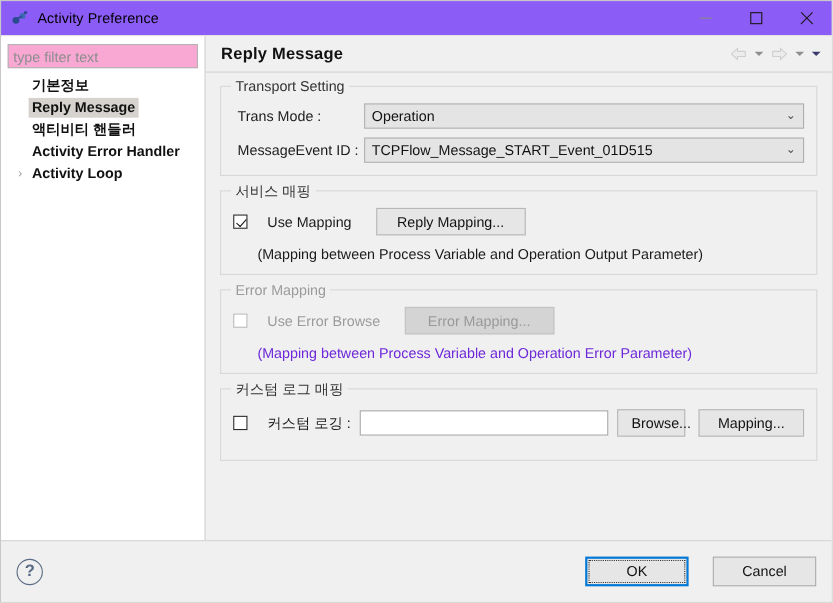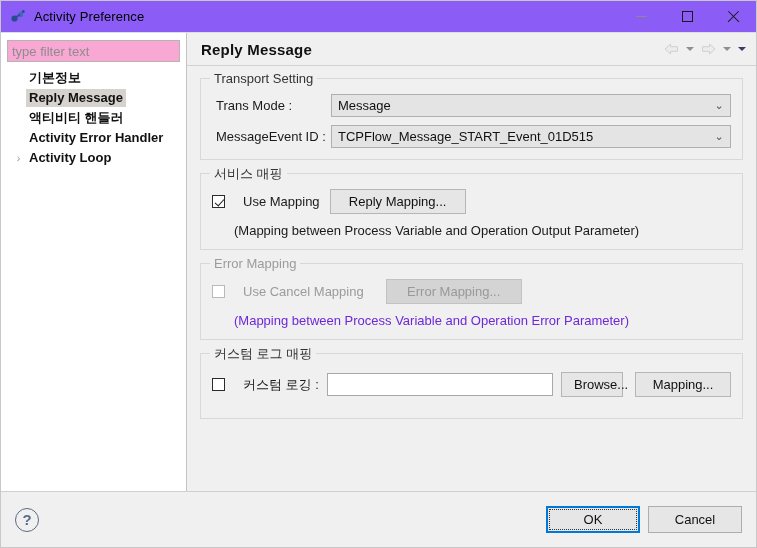--- a/index.html
+++ b/index.html
@@ -366,21 +366,21 @@
     border-radius: 50%;
     display: flex;
     align-items: center;
     justify-content: center;
     color: #5a6b84;
     font-size: 15px;
     font-weight: bold;
     box-sizing: border-box;
   }
   .footer-spacer { flex: 1; }
-  .footer-btns { display: flex; gap: 8px; }
+  .footer-btns { display: flex; gap: 22px; }
   .btn-footer {
     width: 94px;
     height: 27px;
     background: #e6e6e6;
     border: 1px solid #adadad;
     font-family: "Liberation Sans", sans-serif;
     font-size: 13px;
     color: #111;
     box-sizing: border-box;
     cursor: default;
@@ -490,21 +490,21 @@
 
       <div class="content-body">
 
         <div class="group">
           <span class="group-title">Transport Setting</span>
           <div class="group-inner">
 
             <div class="row">
               <span class="field-label">Trans Mode :</span>
               <div class="combo">
-                <span class="combo-value">Message</span>
+                <span class="combo-value">Operation</span>
                 <span class="chev">⌄</span>
               </div>
             </div>
 
             <div class="row">
               <span class="field-label">MessageEvent ID :</span>
               <div class="combo">
                 <span class="combo-value">TCPFlow_Message_START_Event_01D515</span>
                 <span class="chev">⌄</span>
               </div>
@@ -514,33 +514,33 @@
         </div>
 
         <div class="group">
           <span class="group-title">서비스 매핑</span>
           <div class="group-inner">
             <div class="row">
               <span class="cb-wrap">
                 <span class="cb checked"></span>
                 <span class="cb-label">Use Mapping</span>
               </span>
-              <button class="btn" style="margin-left:10px;width:136px;">Reply Mapping...</button>
+              <button class="btn" style="margin-left:22px;width:136px;">Reply Mapping...</button>
             </div>
             <div class="hint">(Mapping between Process Variable and Operation Output Parameter)</div>
           </div>
         </div>
 
         <div class="group">
           <span class="group-title disabled">Error Mapping</span>
           <div class="group-inner">
             <div class="row">
               <span class="cb-wrap">
                 <span class="cb disabled"></span>
-                <span class="cb-label disabled">Use Cancel Mapping</span>
+                <span class="cb-label disabled">Use Error Browse</span>
               </span>
               <button class="btn disabled" style="margin-left:22px;width:136px;">Error Mapping...</button>
             </div>
             <div class="hint disabled">(Mapping between Process Variable and Operation Error Parameter)</div>
           </div>
         </div>
 
         <div class="group">
           <span class="group-title">커스텀 로그 매핑</span>
           <div class="group-inner" style="padding-top:18px;padding-bottom:10px;">

